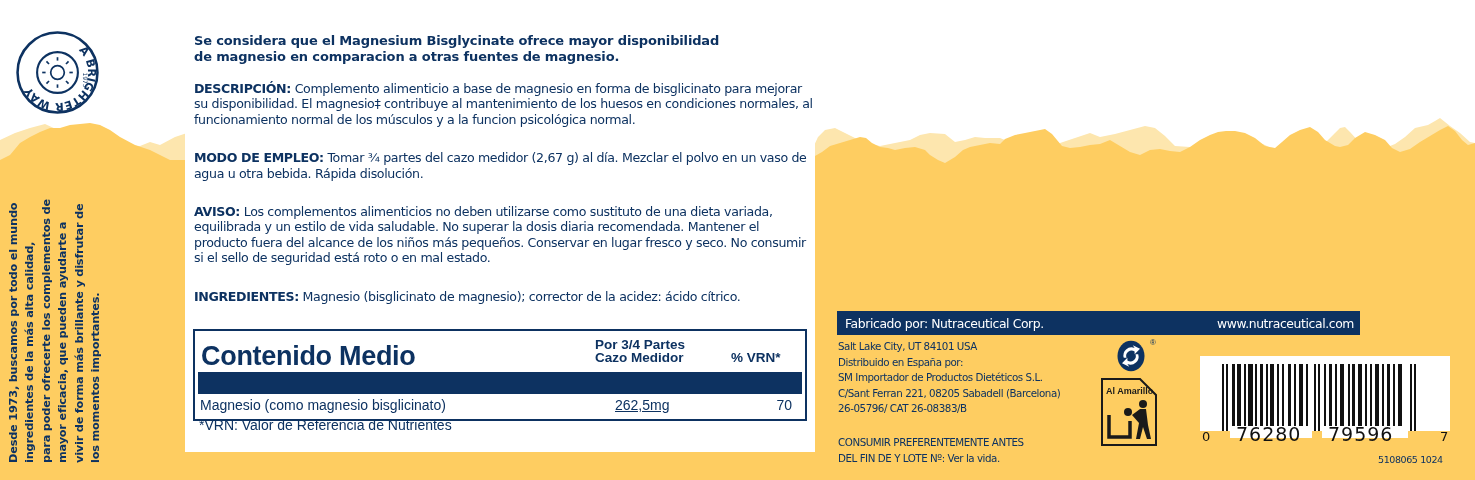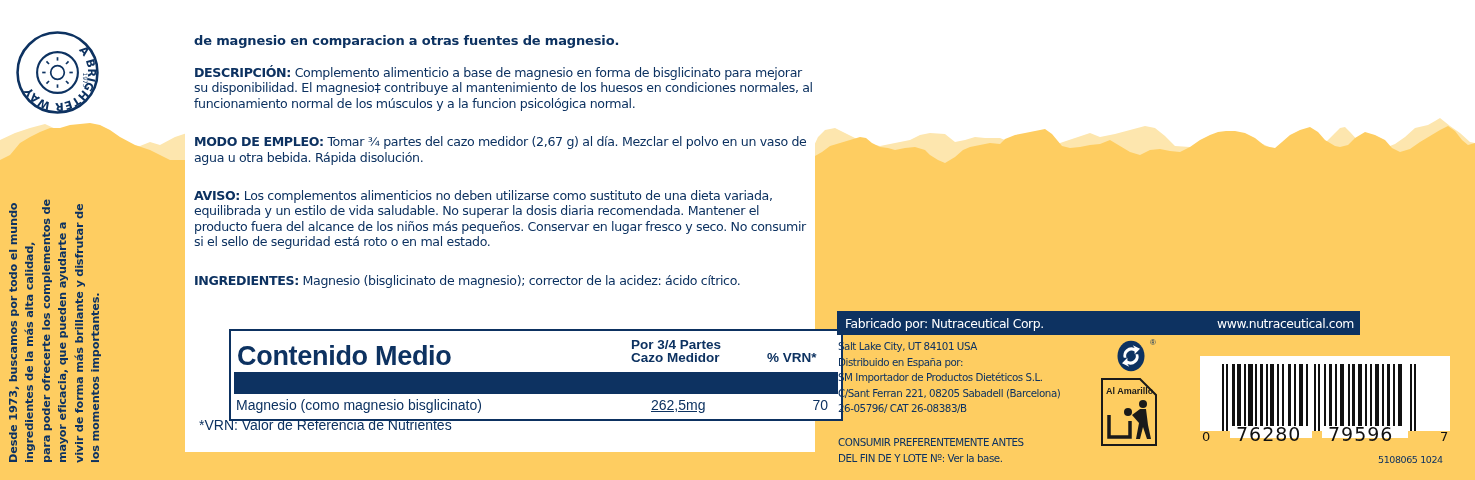--- a/index.html
+++ b/index.html
@@ -28,21 +28,21 @@
     }
     .para {
       font-family: "DejaVu Sans", sans-serif; font-size: 12.6px; line-height: 15.4px;
       color: #0d3261; margin-top: 16px; letter-spacing: -0.35px;
     }
     .para + .para { margin-top: 23px; }
     .para b { font-weight: bold; }
 
     .nut-table {
       position: absolute; left: 193px; top: 329px; width: 614px; height: 92px;
-      border: 2px solid #0d3261; background: #ffffff; z-index: 2; margin-left: 36px;
+      border: 2px solid #0d3261; background: #ffffff; z-index: 2;
     }
     .nut-title {
       position: absolute; left: 6px; top: 10px;
       font-family: "Liberation Sans", sans-serif; font-weight: bold; font-size: 27px;
       color: #0d3261; letter-spacing: -0.3px;
     }
     .col-head {
       position: absolute; font-family: "Liberation Sans", sans-serif; font-weight: bold;
       font-size: 13.5px; line-height: 13px; color: #0d3261; text-align: left;
     }
@@ -125,20 +125,21 @@
   <div>Desde 1973, buscamos por todo el mundo</div>
   <div>ingredientes de la más alta calidad,</div>
   <div>para poder ofrecerte los complementos de</div>
   <div>mayor eficacia, que pueden ayudarte a</div>
   <div>vivir de forma más brillante y disfrutar de</div>
   <div>los momentos importantes.</div>
 </div>
 
 <div class="content">
   <div class="lead">
+    <div>Se considera que el Magnesium Bisglycinate ofrece mayor disponibilidad</div>
     <div>de magnesio en comparacion a otras fuentes de magnesio.</div>
   </div>
   <div class="para">
     <b>DESCRIPCIÓN:</b>
     <span>Complemento alimenticio a base de magnesio en forma de bisglicinato para mejorar su disponibilidad. El magnesio‡ contribuye al mantenimiento de los huesos en condiciones normales, al funcionamiento normal de los músculos y a la funcion psicológica normal.</span>
   </div>
   <div class="para">
     <b>MODO DE EMPLEO:</b>
     <span>Tomar ¾ partes del cazo medidor (2,67 g) al día. Mezclar el polvo en un vaso de agua u otra bebida. Rápida disolución.</span>
   </div>
@@ -174,21 +175,21 @@
 </div>
 <div class="mfr-lines">
   <div>Salt Lake City, UT 84101 USA</div>
   <div>Distribuido en España por:</div>
   <div>SM Importador de Productos Dietéticos S.L.</div>
   <div>C/Sant Ferran 221, 08205 Sabadell (Barcelona)</div>
   <div>26-05796/ CAT  26-08383/B</div>
 </div>
 <div class="bb-lines">
   <div>CONSUMIR PREFERENTEMENTE ANTES</div>
-  <div>DEL FIN DE Y LOTE Nº: Ver la base.</div>
+  <div>DEL FIN DE Y LOTE Nº: Ver la vida.</div>
 </div>
 
 <svg class="green-dot" viewBox="0 0 40 40">
   <ellipse cx="20" cy="20" rx="15" ry="17" fill="#0d3261"></ellipse>
   <path d="M12,22 A9,9 0 0,1 24,11 L22,8 L30,12 L24,18 L24,15 A6,6 0 0,0 15,22 Z" fill="#ffffff"></path>
   <path d="M28,18 A9,9 0 0,1 16,29 L18,32 L10,28 L16,22 L16,25 A6,6 0 0,0 25,18 Z" fill="#ffffff"></path>
 </svg>
 <span class="reg-mark">®</span>
 <svg class="amarillo" viewBox="0 0 58 70">
   <path d="M2,2 L40,2 L56,18 L56,68 L2,68 Z" fill="#fecd61" stroke="#1a1a1a" stroke-width="2"></path>

